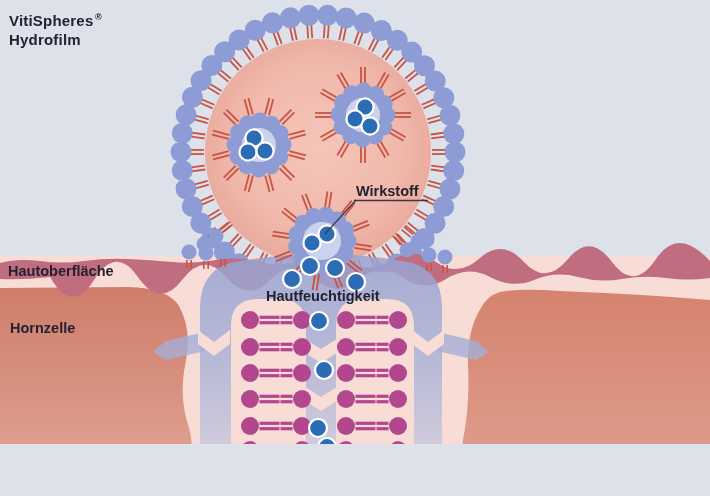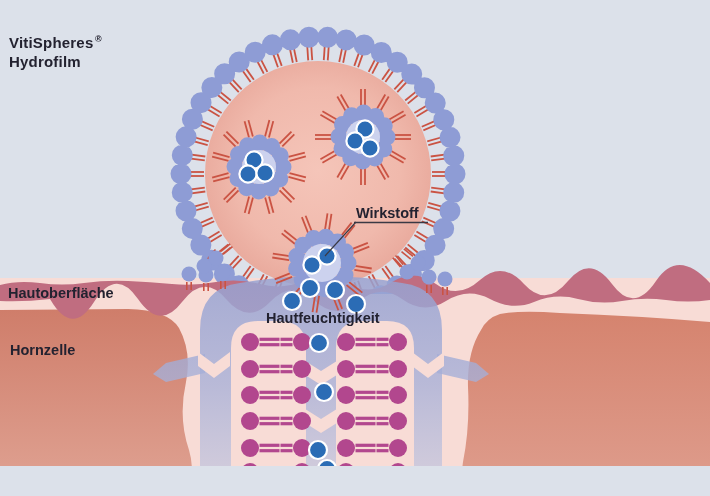--- a/index.html
+++ b/index.html
@@ -1,16 +1,16 @@
 <!DOCTYPE html>
 <html><head>
 <meta charset="utf-8">
 <style>
   html,body{margin:0;padding:0;background:#dce1ea;}
-  .stage{position:relative;width:710px;height:444px;overflow:hidden;margin-top:22px;}
+  .stage{position:relative;width:710px;height:444px;overflow:hidden;}
   svg{display:block;}
   .lbl{font:700 14.5px "Liberation Sans","DejaVu Sans",sans-serif;}
   .ttl{font:700 15px "Liberation Sans","DejaVu Sans",sans-serif;letter-spacing:.2px;}
   .sup{font:700 9px "Liberation Sans","DejaVu Sans",sans-serif;}
 </style>
 </head>
 <body>
 
 <div class="stage">
 <svg width="710" height="496" viewBox="0 0 710 496" xmlns="http://www.w3.org/2000/svg">

